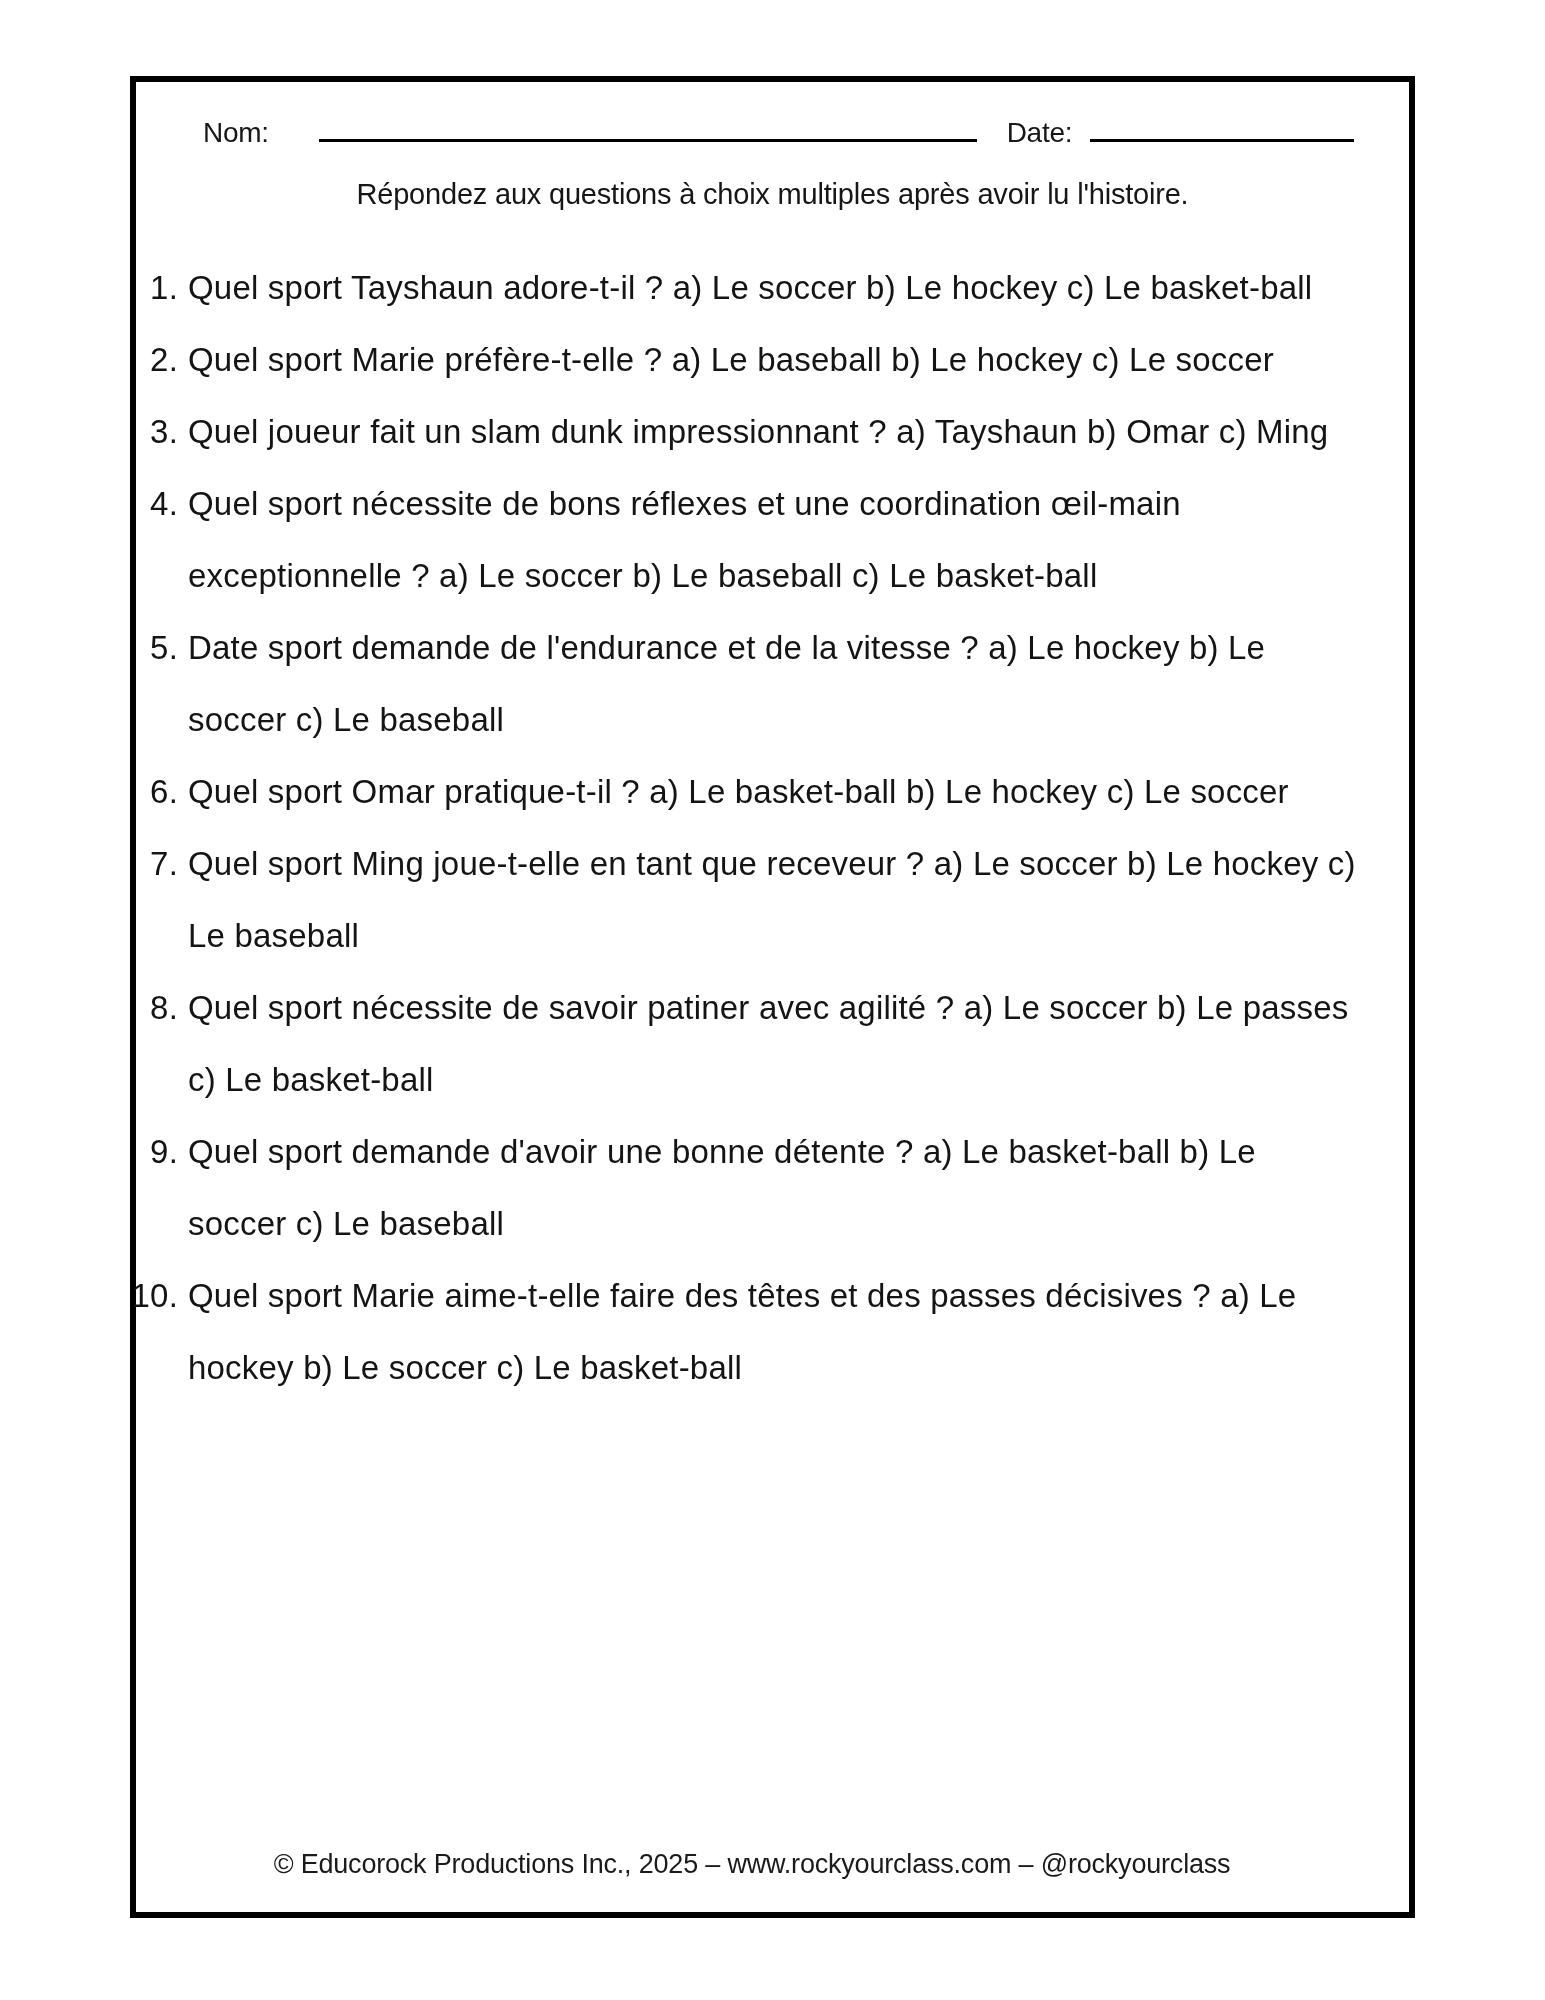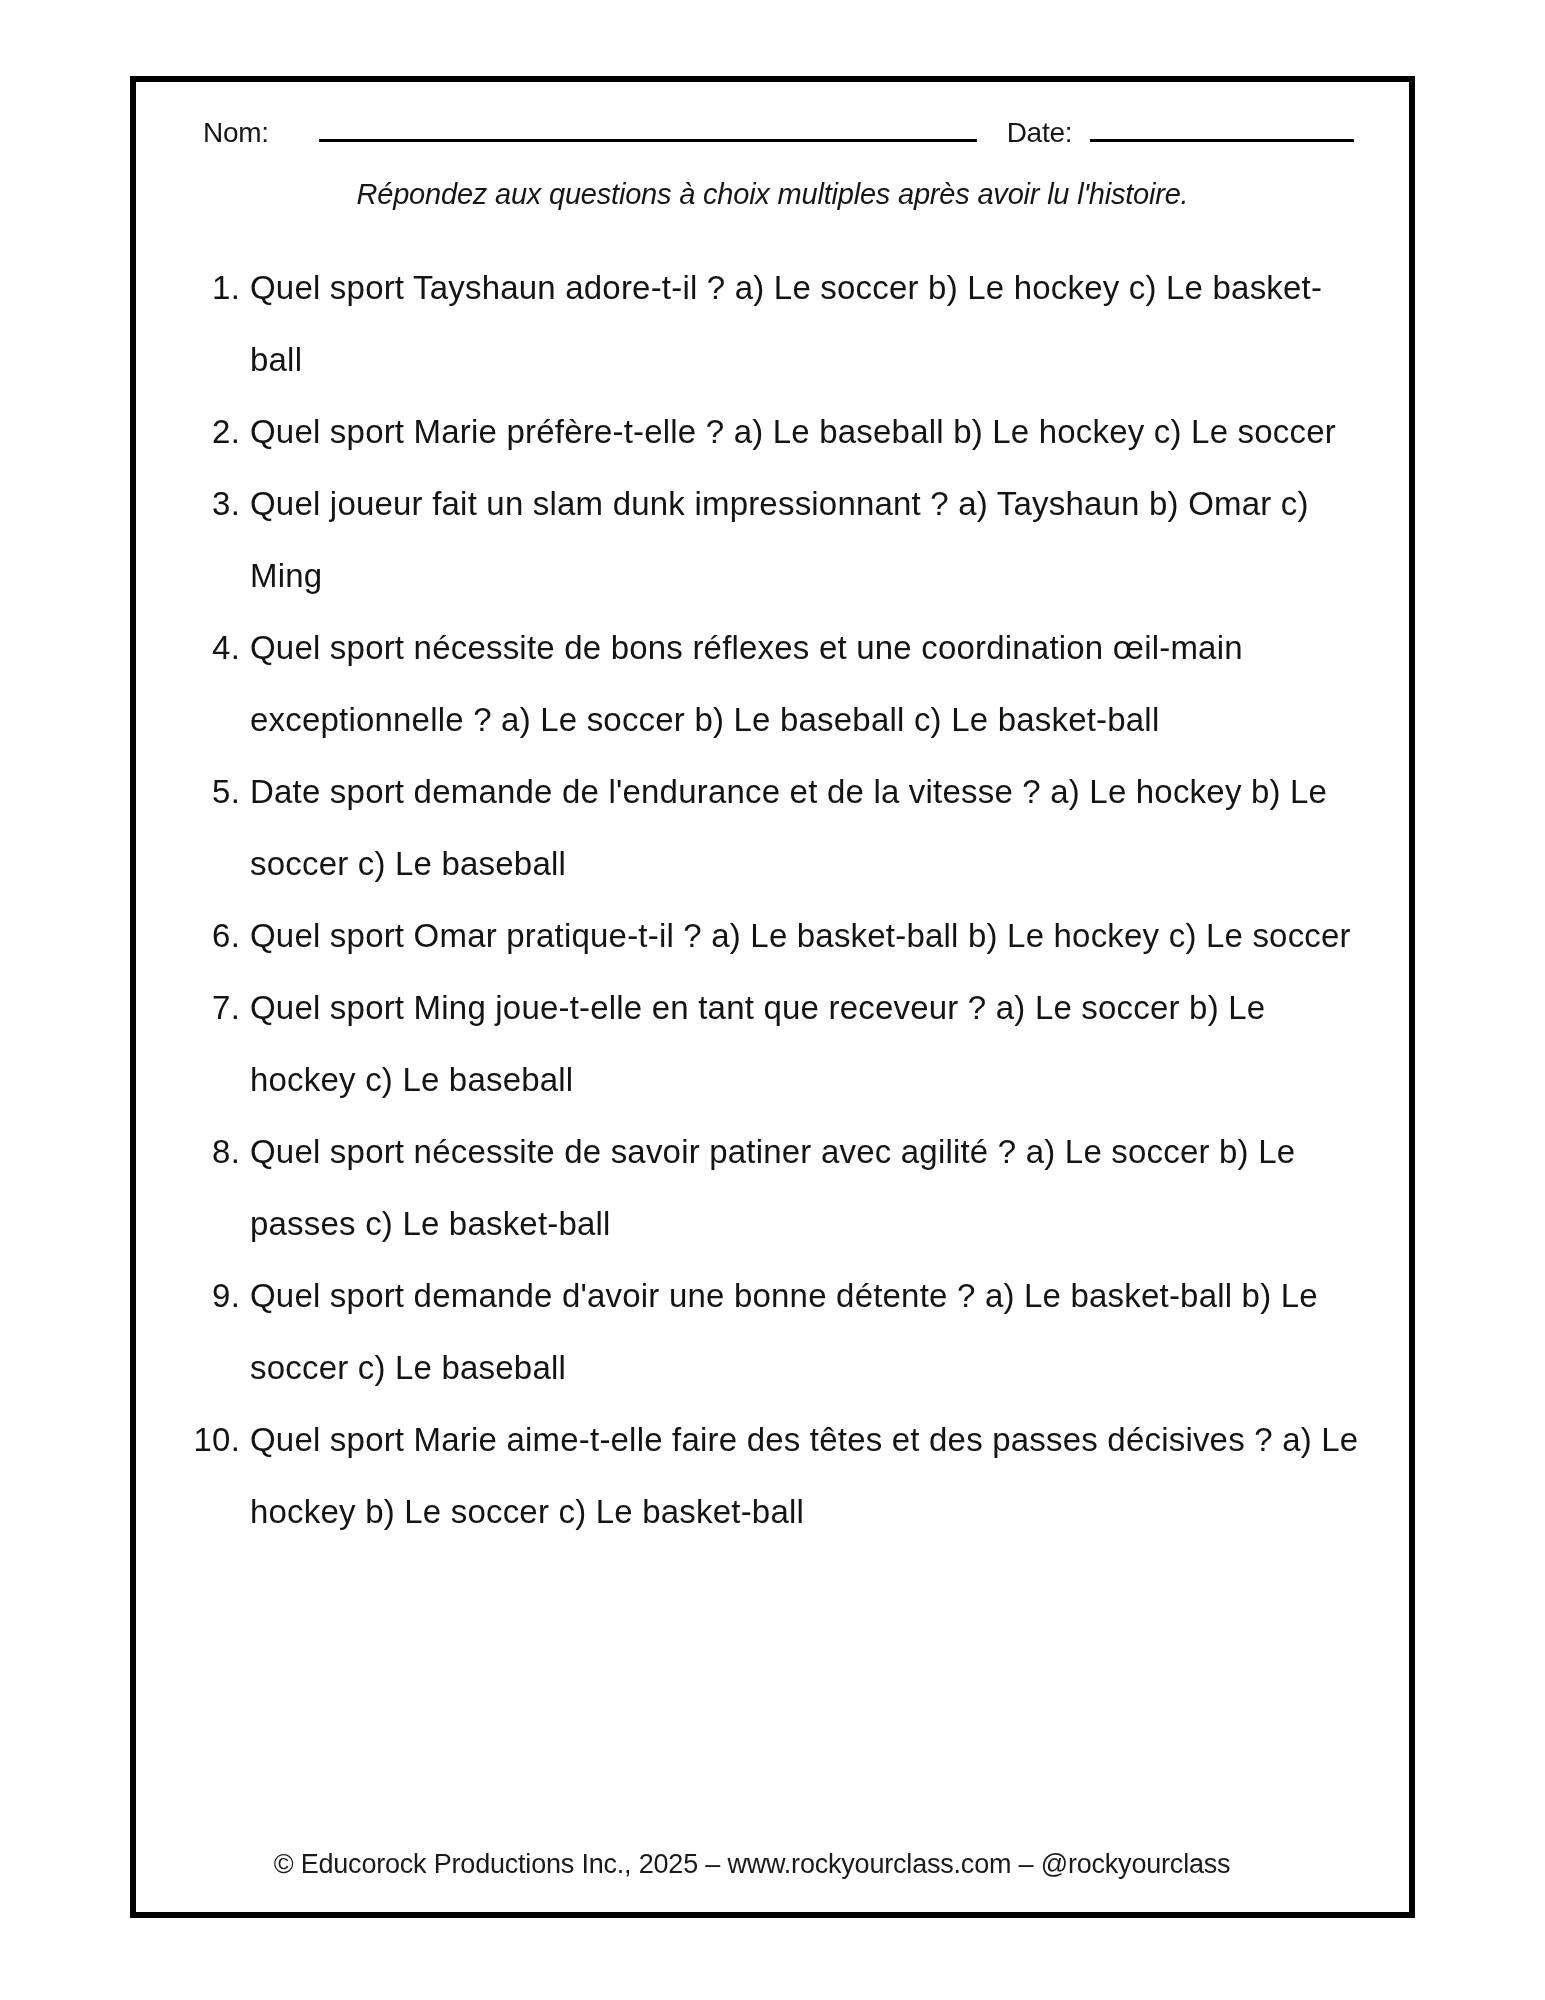--- a/index.html
+++ b/index.html
@@ -61,29 +61,28 @@
     transform-origin: 50% 50%;
     white-space: nowrap;
   }
   .subtitle {
     margin-top: 30px;
     text-align: center;
     font-size: 29px;
     letter-spacing: -0.2px;
     line-height: 32px;
     color: #161616;
-    font-style: italic;
   }
 
   
   ol.questions {
     counter-reset: q;
     list-style: none;
     margin-top: 42px;
-    padding-left: 114px;
+    padding-left: 52px;
     width: calc(101px + 1125px);
   }
   ol.questions li {
     position: relative;
     counter-increment: q;
     font-size: 33px;
     line-height: 72px;
     letter-spacing: 0.2px;
     color: #141414;
   }

